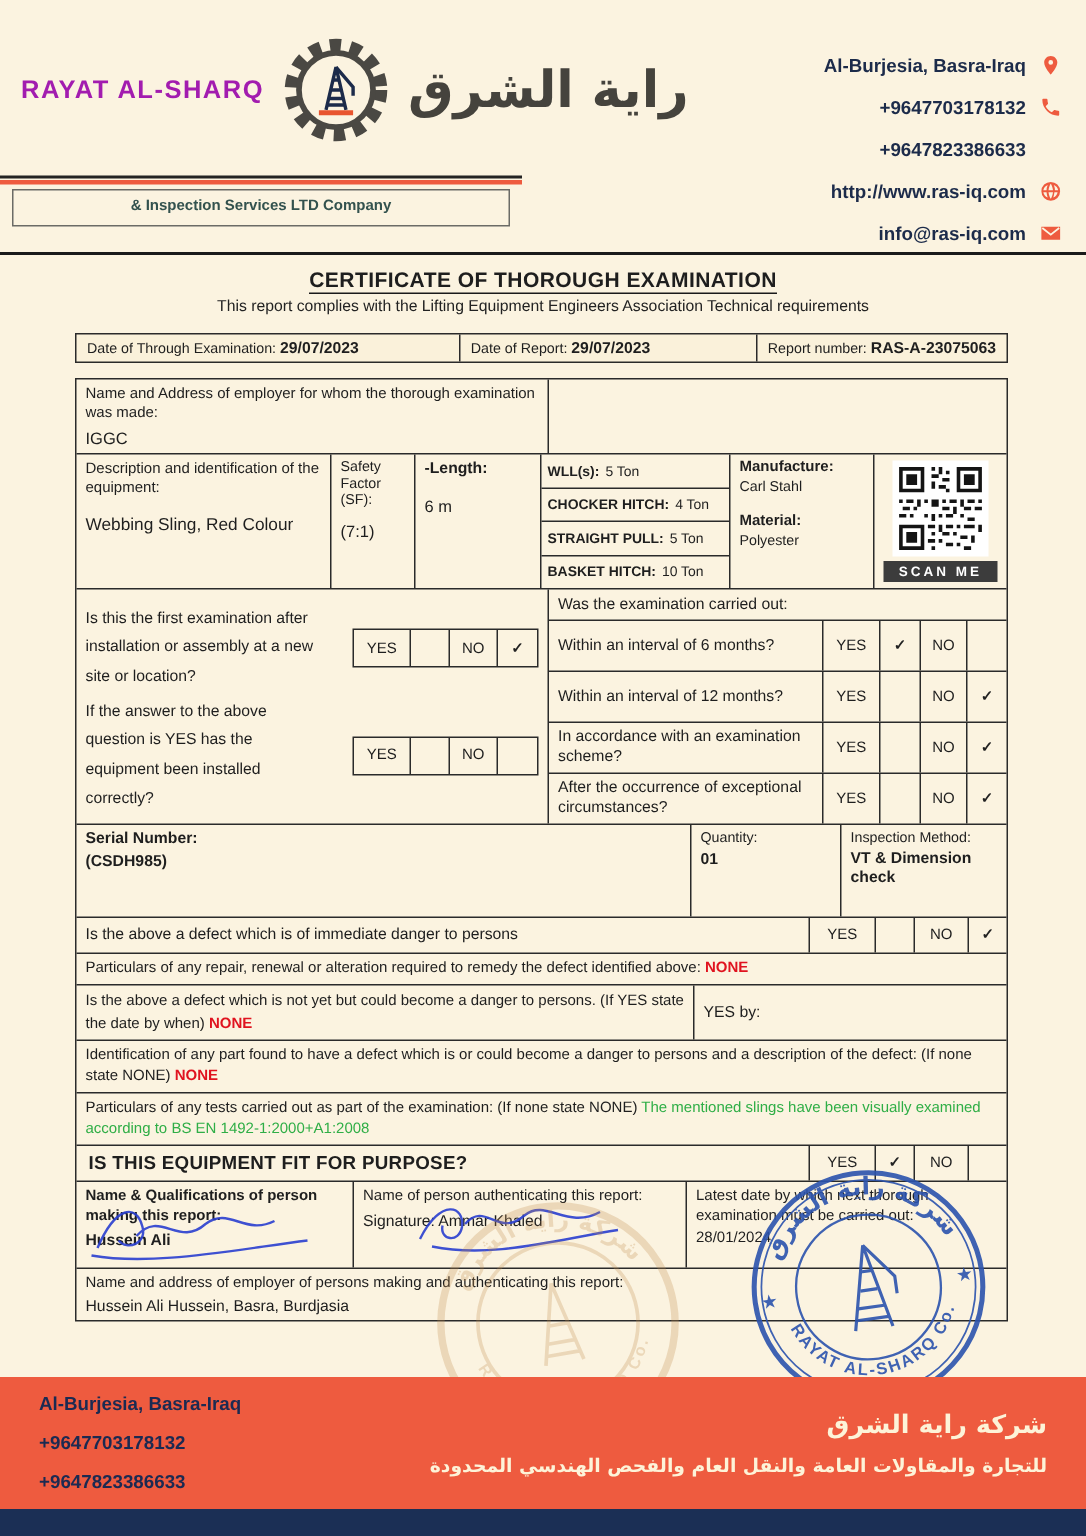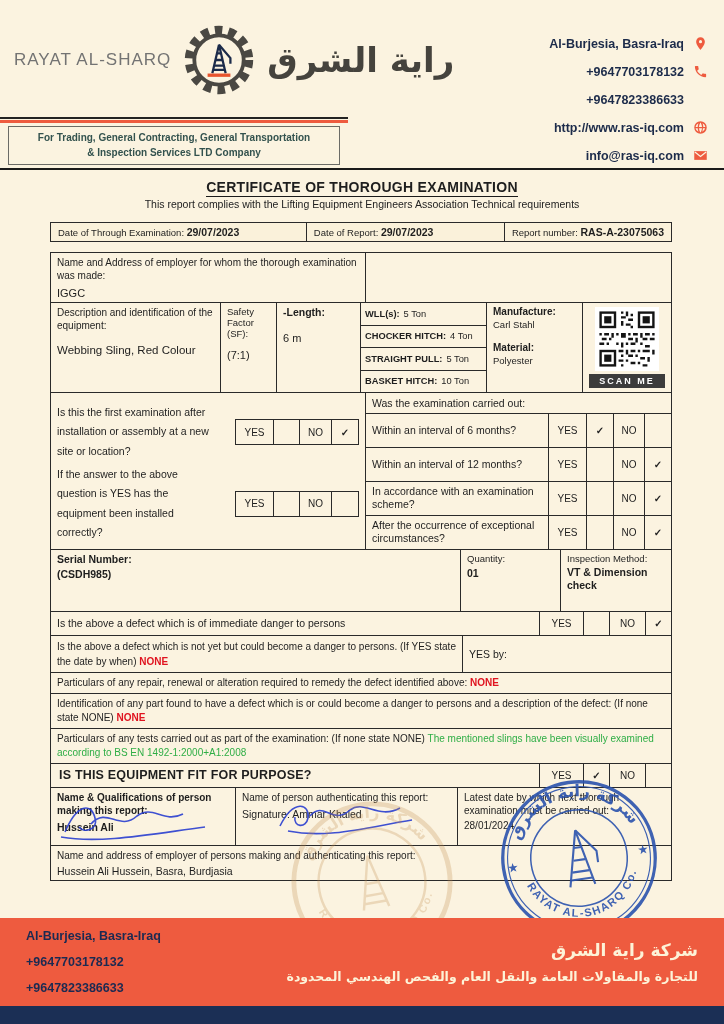--- a/index.html
+++ b/index.html
@@ -3,21 +3,21 @@
 <meta charset="utf-8">
 <style>
   * { margin:0; padding:0; box-sizing:border-box; }
   body { font-family:"Liberation Sans", sans-serif; background:#e8e8e8; }
   .page { position:relative; width:724px; height:1024px; background:#fbf3e0; overflow:hidden; color:#1e1e1e; margin:0 auto; }
   .arabic { font-family:"DejaVu Sans", sans-serif; direction:rtl; }
 
   
   .header { position:absolute; top:0; left:0; right:0; height:170px; }
   .logo-row { position:absolute; top:22px; left:14px; display:flex; align-items:center; gap:10px; }
-  .co-name { font-size:17px; font-weight:normal; letter-spacing:1px; color:#737373; }
+  .co-name { font-size:17px; font-weight:bold; letter-spacing:1px; color:#a21caf; }
   .co-name-ar { font-size:34px; font-weight:bold; color:#45433d; }
   .logo-rule-dark { position:absolute; top:117px; left:0; width:348px; height:2px; background:#232323; }
   .logo-rule-orange { position:absolute; top:120px; left:0; width:348px; height:3px; background:#ee5b3f; }
   .tagline-box { position:absolute; top:126px; left:8px; width:332px; border:1px solid #6b6b66; background:#fbf3e0; padding:4px 6px; text-align:center; font-size:10px; font-weight:bold; color:#33524e; line-height:1.45; z-index:3; }
   .contact { position:absolute; top:36px; right:16px; text-align:right; }
   .contact-row { display:flex; justify-content:flex-end; align-items:center; gap:9px; margin-bottom:13px; font-size:12.5px; font-weight:bold; color:#1c2b4a; }
   .cicon { width:15px; height:15px; flex:0 0 15px; }
   .cicon-spacer { width:15px; height:15px; flex:0 0 15px; }
   .header-rule { position:absolute; top:168px; left:0; right:0; height:2px; background:#1a1a1a; z-index:2; }
 
@@ -152,21 +152,20 @@
           <path d="M35.5 46 h9 M34 50.5 h12 M36.8 40 h6.4 M38.2 33 h3.6"></path>
           <path d="M40 24 L52 38 L52 44"></path>
         </g>
         <path d="M28 56 h24" stroke="#e8542e" stroke-width="3.5"></path>
       </svg>
       <span class="co-name-ar arabic">راية الشرق</span>
     </div>
     <div class="logo-rule-dark"></div>
     <div class="logo-rule-orange"></div>
     <div class="tagline-box">
-      <div>For Trading, General Contracting, General Transportation</div>
       <div>&amp; Inspection Services LTD Company</div>
     </div>
 
     <div class="contact">
       <div class="contact-row">
         <span>Al-Burjesia, Basra-Iraq</span>
         <svg class="cicon" viewBox="0 0 24 24">
             <path fill="#ee5b3f" d="M12 2C8.1 2 5 5.1 5 9c0 5.2 7 13 7 13s7-7.8 7-13c0-3.9-3.1-7-7-7zm0 9.5A2.5 2.5 0 1 1 12 6.5a2.5 2.5 0 0 1 0 5z"></path>
           </svg>
       </div>
@@ -355,35 +354,35 @@
 
       <div class="row qrow">
         <div class="qr-text">Is the above a defect which is of immediate danger to persons</div>
         <div class="ync g-yes">YES</div>
         <div class="ync g-chk chk"></div>
         <div class="ync g-no">NO</div>
         <div class="ync g-chk chk">✓</div>
       </div>
 
       <div class="row">
+        <div class="cell single">
+          <span>Particulars of any repair, renewal or alteration required to remedy the defect identified above:</span>
+          <span> </span>
+          <span class="red">NONE</span>
+        </div>
+      </div>
+
+      <div class="row">
         <div class="cell br f-left">
           <span>Is the above a defect which is not yet but could become a danger to persons. (If YES state the date by when)</span>
           <span> </span>
           <span class="red">NONE</span>
         </div>
         <div class="cell f-right">
           <span>YES by:</span>
-        </div>
-      </div>
-
-      <div class="row">
-        <div class="cell single">
-          <span>Particulars of any repair, renewal or alteration required to remedy the defect identified above:</span>
-          <span> </span>
-          <span class="red">NONE</span>
         </div>
       </div>
 
       <div class="row">
         <div class="cell single">
           <span>Identification of any part found to have a defect which is or could become a danger to persons and a description of the defect: (If none state NONE)</span>
           <span> </span>
           <span class="red">NONE</span>
         </div>
       </div>

